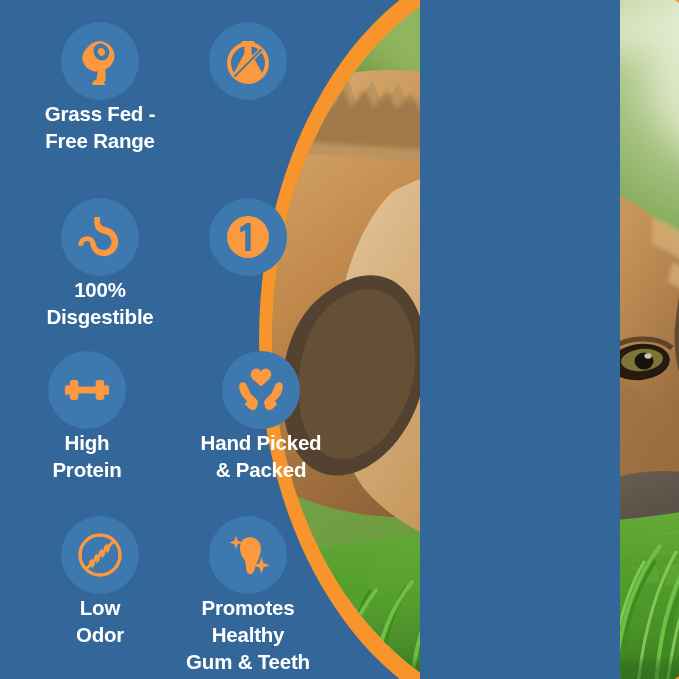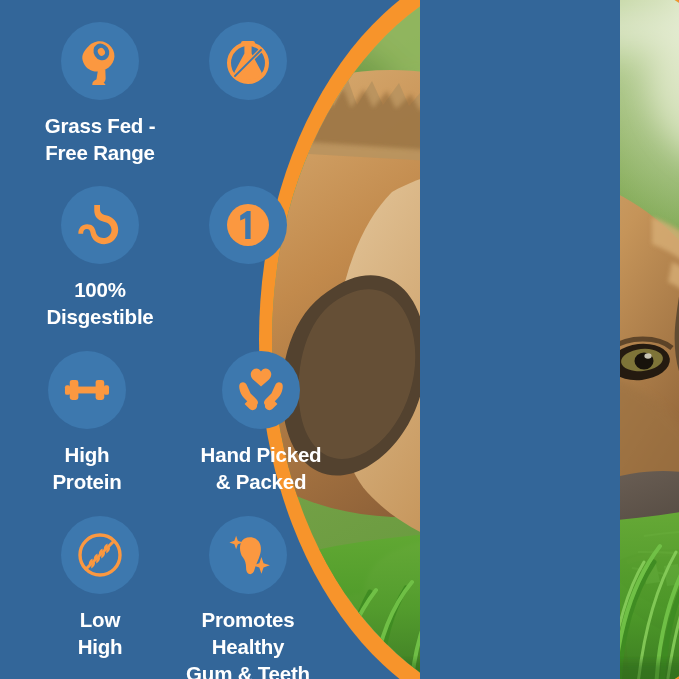--- a/index.html
+++ b/index.html
@@ -35,21 +35,21 @@
   .feature-row {
     position: absolute;
     left: 0;
     width: 348px;
     display: flex;
     flex-direction: row;
     align-items: flex-start;
     justify-content: center;
   }
   .feature-row.r1 { top: 22px; }
-  .feature-row.r2 { top: 186px; }
+  .feature-row.r2 { top: 198px; }
   .feature-row.r3 { top: 351px; gap: 26px; }
   .feature-row.r4 { top: 516px; }
 
   .feature {
     width: 148px;
     display: flex;
     flex-direction: column;
     align-items: center;
   }
 
@@ -59,21 +59,21 @@
     border-radius: 50%;
     background: #3D78AE;
     display: flex;
     align-items: center;
     justify-content: center;
     flex: none;
   }
   .icon-circle svg { display: block; }
 
   .feature-label {
-    margin-top: 12px;
+    margin-top: 0;
     color: #ffffff;
     font-family: "Liberation Sans", sans-serif;
     font-weight: bold;
     font-size: 20.5px;
     line-height: 1.32;
     letter-spacing: -0.2px;
     text-align: center;
     white-space: pre-line;
   }
   .feature-label.wide { font-size: 20.5px; }
@@ -508,21 +508,21 @@
                 <path d="M16.6 27.4 C14 28.4, 12.4 31, 12.8 33.8 C15.4 32.8, 17 30.2, 16.6 27.4 Z"></path>
                 <path d="M35.6 16.4 C33 17.4, 31.4 20, 31.8 22.8 C34.4 21.8, 36 19.2, 35.6 16.4 Z" transform="translate(-1.6,-0.4)"></path>
                 <path d="M30.6 21.4 C28 22.4, 26.4 25, 26.8 27.8 C29.4 26.8, 31 24.2, 30.6 21.4 Z" transform="translate(-1.6,-0.4)"></path>
                 <path d="M25.6 26.4 C23 27.4, 21.4 30, 21.8 32.8 C24.4 31.8, 26 29.2, 25.6 26.4 Z" transform="translate(-1.6,-0.4)"></path>
                 <path d="M20.6 31.4 C18 32.4, 16.4 35, 16.8 37.8 C19.4 36.8, 21 34.2, 20.6 31.4 Z" transform="translate(-1.6,-0.4)"></path>
               </g>
             </svg>
           </span>
         </div>
         <div class="feature-label">Low
-High</div>
+Odor</div>
       </div>
 
       <div class="feature">
         <div class="icon-circle">
           <span>
             <svg width="46" height="46" viewBox="0 0 48 48" xmlns="http://www.w3.org/2000/svg">
               <path d="M20 7 C25.6 4.2, 32 5.4, 35.2 10 C38.4 14.6, 38 21, 35.4 27
                        C33.4 31.6, 31.8 35.4, 30.6 40 C29.8 43.2, 27 44.8, 24.6 43.6
                        C22.6 42.6, 22 40.2, 22 37.4 C22 32.8, 21 29.4, 18.6 26.4
                        C14.6 21.4, 14.2 10.4, 20 7 Z" fill="#FB9840"></path>

